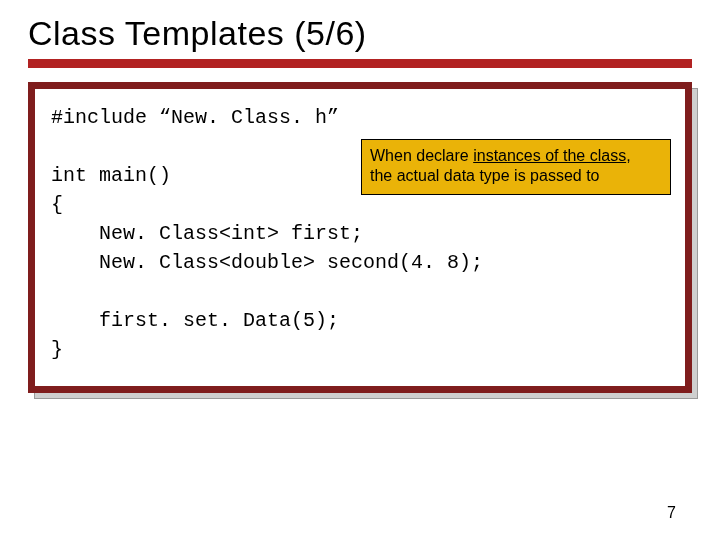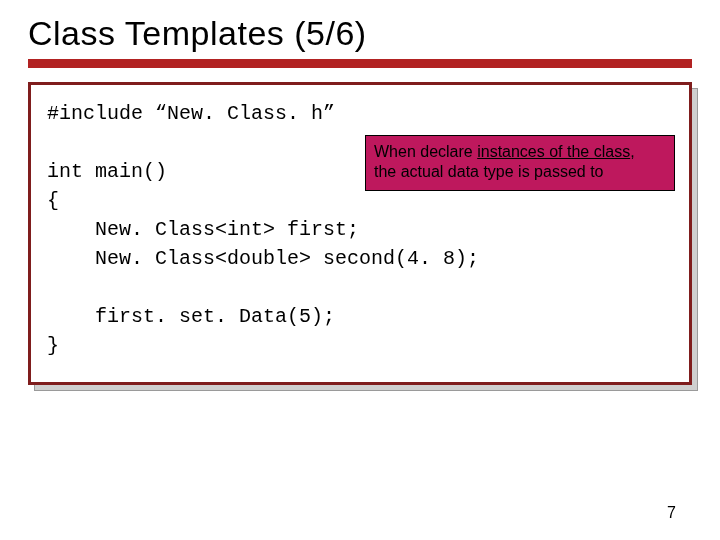--- a/index.html
+++ b/index.html
@@ -40,38 +40,38 @@
     top: 6px;
     left: 6px;
     right: -6px;
     bottom: -6px;
     background: #cfcfcf;
     border: 1px solid #9a9a9a;
   }
   .code-box {
     position: relative;
     background: #ffffff;
-    border: 3px solid #7f1d1d;
+    border: 7px solid #7f1d1d;
     padding: 14px 16px 22px 16px;
     min-height: 300px;
     box-sizing: border-box;
   }
   .code {
     font-family: "Courier New", Courier, monospace;
     font-size: 20px;
     line-height: 1.45;
     white-space: pre;
     color: #000;
   }
   .callout {
     position: absolute;
     top: 50px;
     right: 14px;
     width: 310px;
-    background: #be185d;
+    background: #eab308;
     border: 1px solid #000;
     padding: 6px 8px 8px 8px;
     font-family: Verdana, Arial, sans-serif;
     font-size: 16px;
     line-height: 1.25;
     box-sizing: border-box;
   }
   .callout .u1 { text-decoration: underline; }
   .page-num {
     position: absolute;

